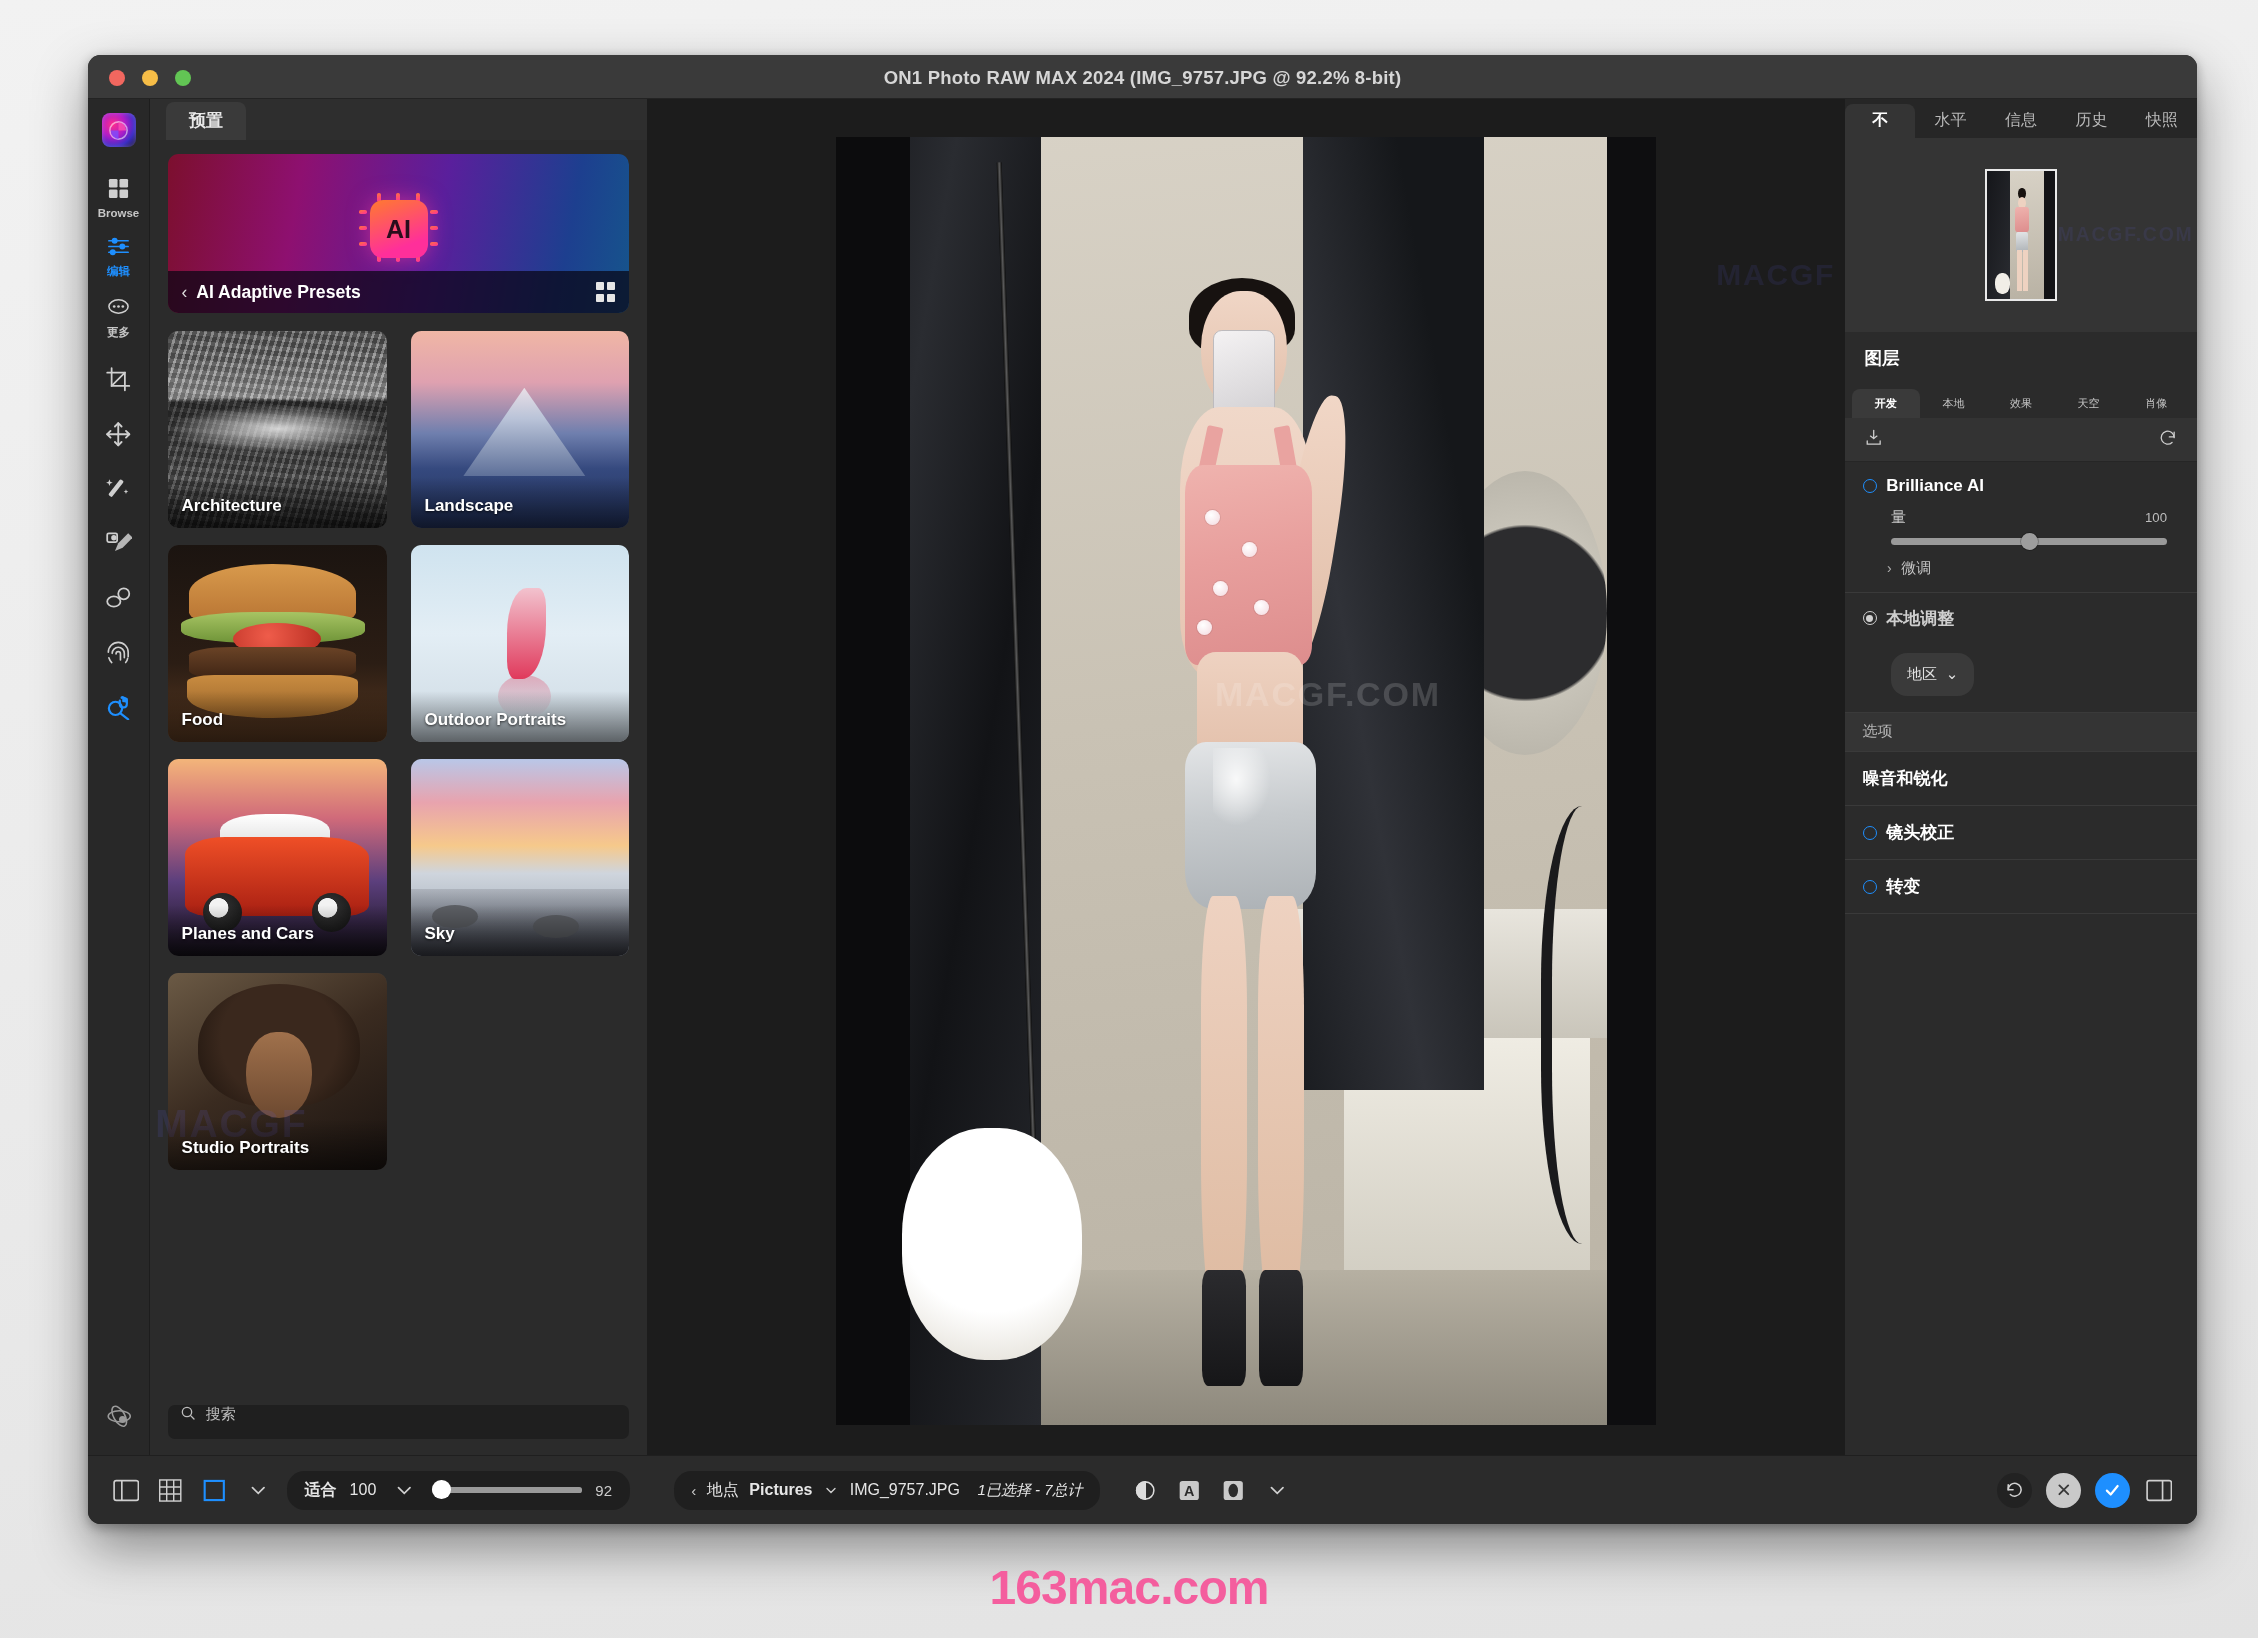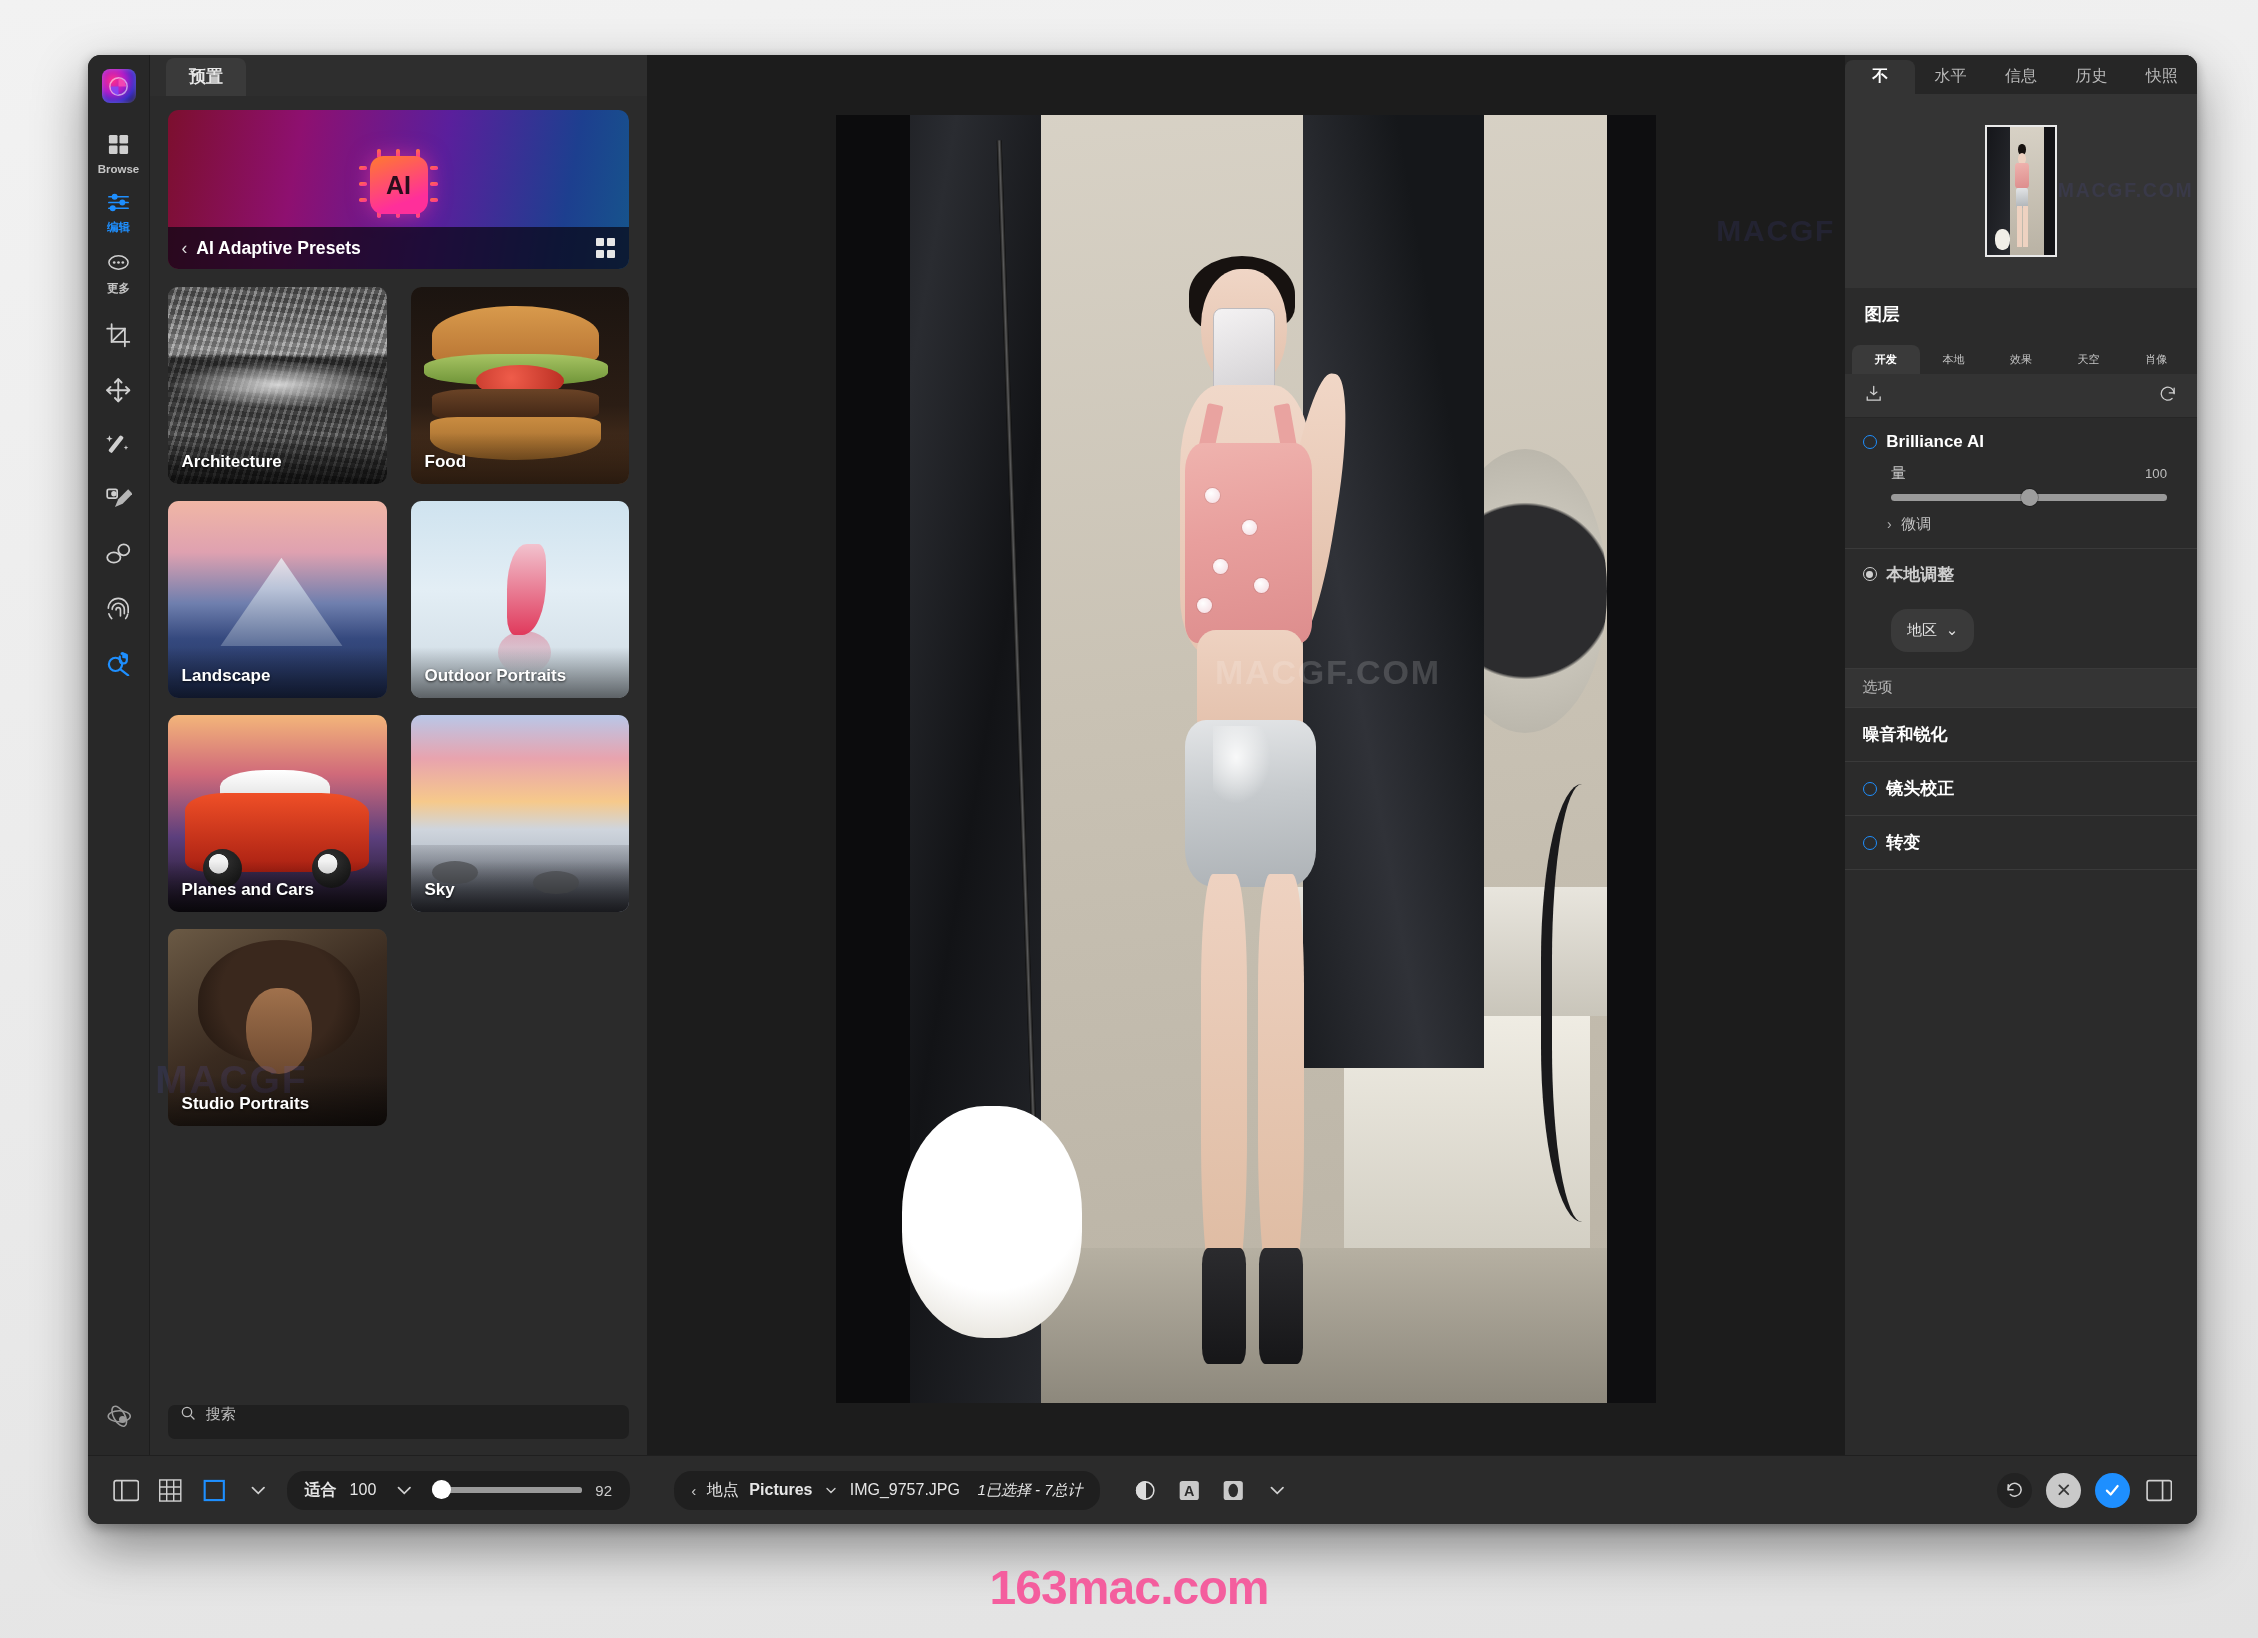--- a/index.html
+++ b/index.html
@@ -304,20 +304,28 @@
 
   
   #page-watermark{ position:absolute; left:0; right:0; top:1560px; text-align:center;
     color:#f45e9e; font-size:48px; font-weight:bold; letter-spacing:-0.9px; }
 </style>
 </head>
 <body>
 
 <div id="app-window">
 
+  <div id="titlebar">
+    <div class="traffic">
+      <span class="tl red"></span>
+      <span class="tl yellow"></span>
+      <span class="tl green"></span>
+    </div>
+    <div id="window-title">ON1 Photo RAW MAX 2024 (IMG_9757.JPG @ 92.2% 8-bit)</div>
+  </div>
 
   <div id="body-row">
 
     <div id="rail">
       <div id="app-logo">
         <svg viewBox="0 0 24 24">
             <circle cx="12" cy="12" r="9" fill="none" stroke="#fff" stroke-opacity=".55" stroke-width="1.6"></circle>
             <path d="M12 3 A9 9 0 0 1 20 12 L12 12 Z" fill="#ff4fb0" opacity=".8"></path>
             <path d="M12 21 A9 9 0 0 1 4 12 L12 12 Z" fill="#7c4dff" opacity=".8"></path>
           </svg>
@@ -468,36 +476,36 @@
           </div>
         </div>
 
         <div id="preset-grid">
           <div class="preset-card">
             <div class="art art-arch"></div>
             <div class="preset-scrim"></div>
             <div class="preset-label">Architecture</div>
           </div>
           <div class="preset-card">
+            <div class="art art-land">
+                <span class="peak"></span>
+              </div>
+            <div class="preset-scrim"></div>
+            <div class="preset-label">Landscape</div>
+          </div>
+          <div class="preset-card">
             <div class="art art-food">
               <span class="bun-top"></span>
                 <span class="lettuce"></span>
                 <span class="tomato"></span>
                 <span class="patty"></span>
                 <span class="bun-bot"></span>
             </div>
             <div class="preset-scrim"></div>
             <div class="preset-label">Food</div>
-          </div>
-          <div class="preset-card">
-            <div class="art art-land">
-                <span class="peak"></span>
-              </div>
-            <div class="preset-scrim"></div>
-            <div class="preset-label">Landscape</div>
           </div>
           <div class="preset-card">
             <div class="art art-outdoor">
                 <span class="dancer"></span>
                 <span class="refl"></span>
               </div>
             <div class="preset-scrim"></div>
             <div class="preset-label">Outdoor Portraits</div>
           </div>
           <div class="preset-card">

